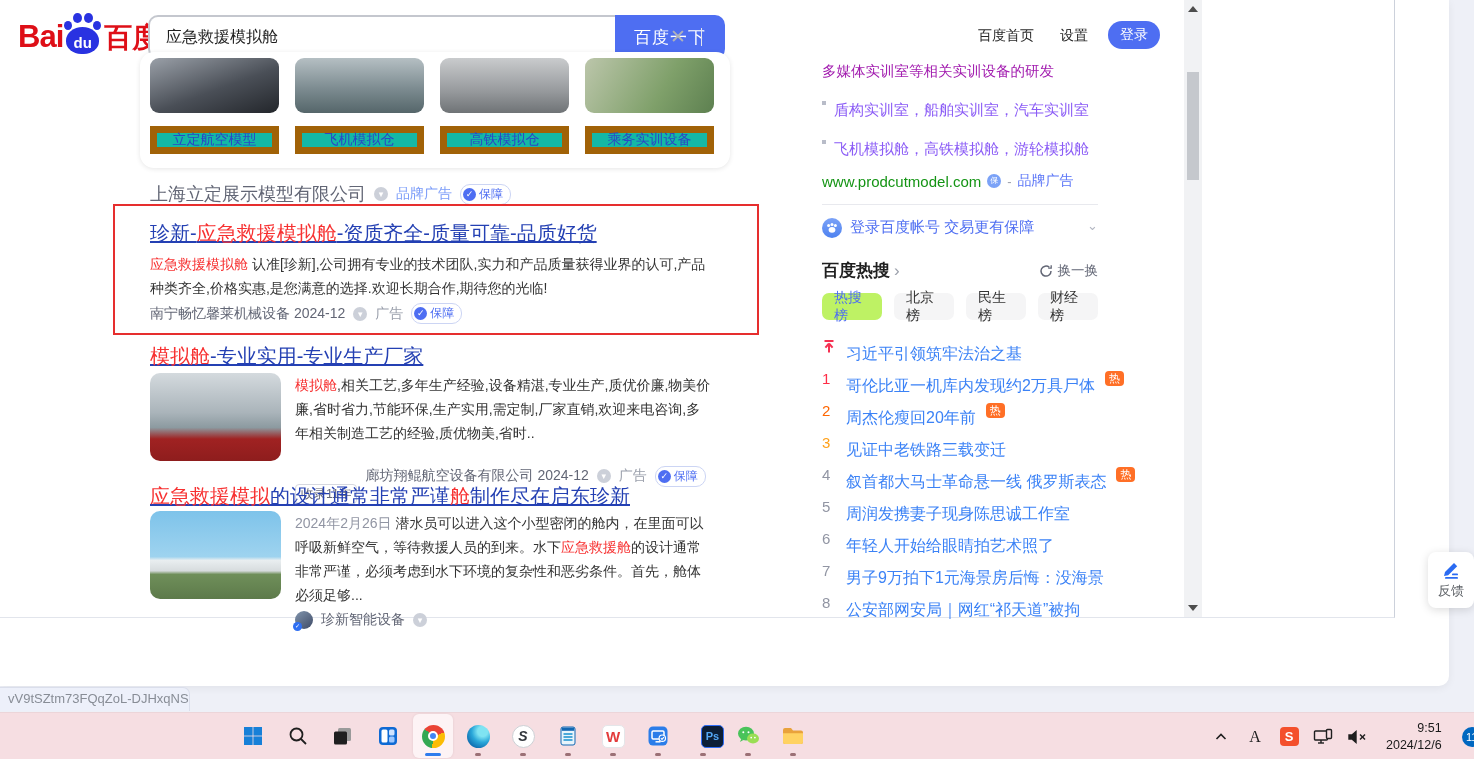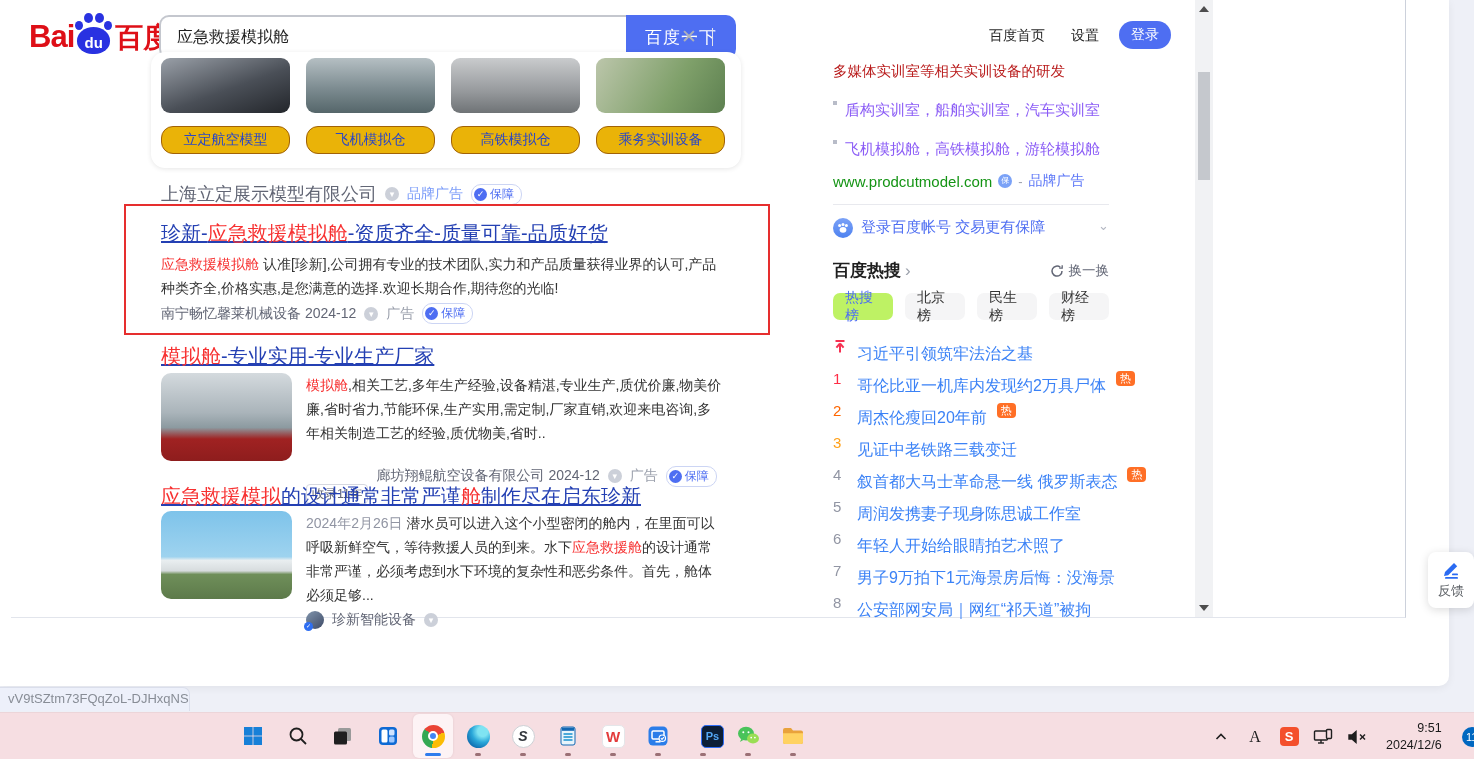--- a/index.html
+++ b/index.html
@@ -2,21 +2,21 @@
 <html><head>
 <meta charset="utf-8">
 <style>
   *{margin:0;padding:0;box-sizing:border-box;}
   html,body{width:1474px;height:759px;overflow:hidden;}
   body{position:relative;font-family:"Liberation Sans","DejaVu Sans",sans-serif;background:#eef0f7;}
   .abs{position:absolute;}
 
   
   .back-window{left:0;top:0;width:1449px;height:686px;background:#fff;border-radius:0 0 10px 0;box-shadow:0 2px 8px rgba(0,0,0,.06);}
-  .page{left:11px;top:0;width:1395px;height:618px;background:#fff;border-right:1px solid #ccd1db;border-bottom:1px solid #e2e5ec;}
+  .page{left:0;top:0;width:1395px;height:618px;background:#fff;border-right:1px solid #ccd1db;border-bottom:1px solid #e2e5ec;}
 
   
   .logo{left:18px;top:12px;display:flex;align-items:flex-end;cursor:pointer;}
   .logo-bai{color:#de0f17;font-size:31px;font-weight:bold;letter-spacing:-1px;line-height:34px;}
   .logo-paw{position:relative;width:37px;height:42px;margin:0 1px;}
   .logo-paw .pad{position:absolute;left:2px;bottom:0;width:33px;height:27px;background:#2932e1;border-radius:50% 50% 46% 46%;}
   .logo-paw .toe{position:absolute;background:#2932e1;border-radius:50%;}
   .t1{width:8px;height:9px;left:0;top:9px;}
   .t2{width:9px;height:10px;left:9px;top:1px;}
   .t3{width:9px;height:10px;left:20px;top:1px;}
@@ -34,21 +34,21 @@
 
   
   .brand-card{left:140px;top:52px;width:590px;height:116px;background:#fff;border-radius:14px;box-shadow:0 1px 5px rgba(0,0,0,.1);}
   .thumbs{position:absolute;left:10px;top:6px;display:flex;gap:16px;}
   .thumb{width:129px;height:55px;border-radius:9px;cursor:pointer;}
   .th1{background:linear-gradient(160deg,#9aa0a8 0%,#4a4f57 55%,#23262b 100%);}
   .th2{background:linear-gradient(180deg,#b5bfc3 0%,#7d8c91 55%,#55666a 100%);}
   .th3{background:linear-gradient(180deg,#c9cbcd 0%,#979a9d 60%,#6f7376 100%);}
   .th4{background:linear-gradient(120deg,#bcc6ab 0%,#7fa06a 60%,#5d8050 100%);}
   .thumb-labels{position:absolute;left:10px;top:74px;display:flex;gap:16px;}
-  .tlabel{width:129px;height:28px;border:1px solid #a16207;border-radius:12px;background:#eab308;color:#2b47c5;font-size:14px;display:flex;align-items:center;justify-content:center;cursor:pointer;}
+  .tlabel{width:129px;height:28px;border:7px solid #a16207;border-radius:0;background:#14b8a6;color:#2b47c5;font-size:14px;display:flex;align-items:center;justify-content:center;cursor:pointer;}
 
   
   .src-row{display:flex;align-items:center;gap:8px;font-size:14px;color:#626675;}
   .circle-chev{width:14px;height:14px;border-radius:50%;background:#ccd0d9;color:#fff;font-size:9px;line-height:14px;text-align:center;cursor:pointer;}
   .ad-gray{color:#9ba0ac;}
   .brand-ad{color:#7b9cf9;cursor:pointer;}
   .safe-badge{display:inline-flex;align-items:center;gap:3px;border:1px solid #ccd5f4;border-radius:10px;padding:1px 7px 1px 2px;background:#fff;}
   .safe-badge .chk{width:13px;height:13px;border-radius:50%;background:#4e6ef2;color:#fff;font-size:9px;line-height:13px;text-align:center;}
   .safe-badge .sb-t{color:#4e6ef2;font-size:12px;}
   .indexed-pill{border:1px solid #d6d8e0;border-radius:4px;padding:0 5px;font-size:12.5px;color:#626675;line-height:18px;margin-top:36px;}
@@ -62,21 +62,21 @@
   .res-row{left:150px;display:flex;gap:14px;}
   .res-thumb{width:131px;height:88px;border-radius:10px;flex:none;cursor:pointer;}
   .cabin{background:linear-gradient(180deg,#d4dade 0%,#aab4ba 45%,#8c9aa0 62%,#a02222 75%,#8e1d1d 100%);}
   .plane{background:linear-gradient(180deg,#7ec3ea 0%,#9ed3ef 52%,#e9eef0 56%,#d7dcde 68%,#6f8f5a 72%,#5d7a4a 100%);}
   .res-col{width:416px;}
   .avatar{position:relative;width:18px;height:18px;border-radius:50%;background:linear-gradient(140deg,#8195ad,#3e4a66);flex:none;}
   .avatar .vchk{position:absolute;left:-2px;bottom:-2px;width:9px;height:9px;border-radius:50%;background:#2f6ff2;color:#fff;font-size:6px;line-height:9px;text-align:center;}
 
   
   .sidebar{left:822px;top:62px;width:276px;}
-  .sb-title{font-size:14.5px;color:#b91c1c;}
+  .sb-title{font-size:14.5px;color:#a21caf;}
   .sb-links{margin-top:9px;}
   .sb-link-row{display:flex;align-items:flex-start;margin-top:20px;font-size:15px;color:#8b5cf6;cursor:pointer;}
   .sb-link-row .sq{width:4px;height:4px;background:#b8bcc8;margin-right:8px;flex:none;}
   .sb-url-row{margin-top:13px;display:flex;align-items:center;gap:6px;font-size:15px;}
   .sb-url{color:#149414;cursor:pointer;}
   .shield-ic{width:14px;height:14px;border-radius:50%;background:#7ba2f7;color:#fff;font-size:8px;line-height:14px;text-align:center;}
   .sb-dash{color:#9ba0ab;font-size:13px;}
   .sb-brand-ad{color:#5b76f7;font-size:14px;cursor:pointer;}
   .sb-divider{margin-top:14px;width:276px;height:1px;background:#e8e9ee;}
   .login-row{margin-top:13px;display:flex;gap:8px;font-size:15px;color:#4e6ef2;cursor:pointer;}

